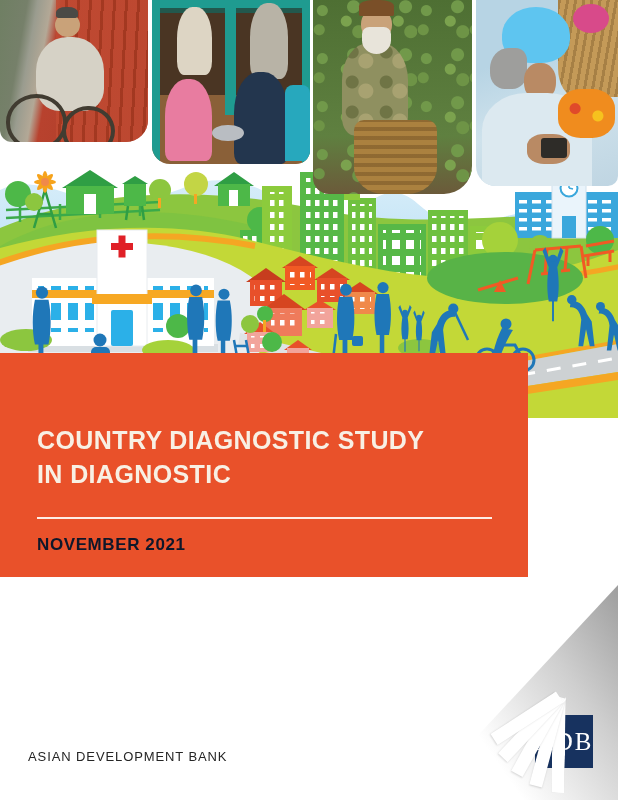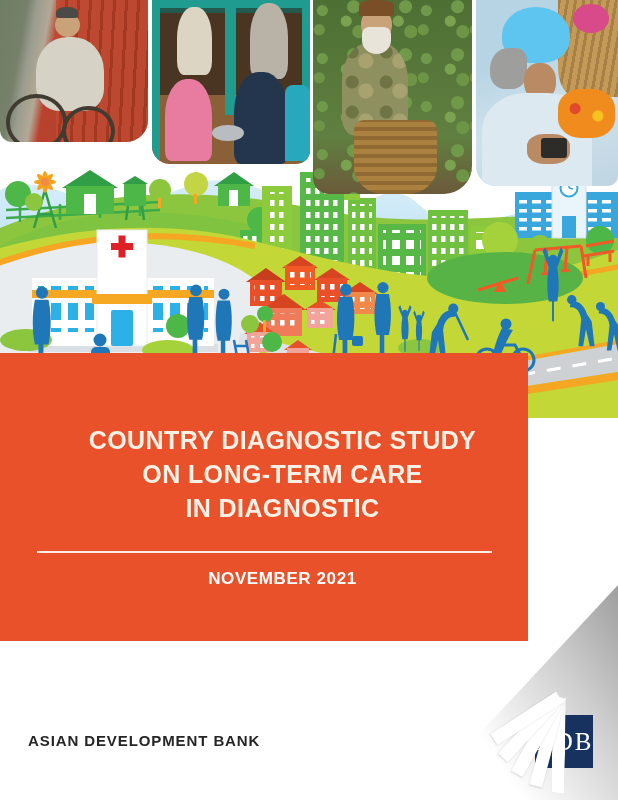--- a/index.html
+++ b/index.html
@@ -63,27 +63,27 @@
   .ph4 .hair{left:10%;top:26%;width:26%;height:22%;background:#9e9e9c;border-radius:50% 30% 40% 40%;}
   .ph4 .face{left:34%;top:34%;width:22%;height:20%;background:#b98a64;border-radius:46%;}
   .ph4 .shirt{left:4%;top:50%;width:78%;height:50%;background:#dce9f0;border-radius:40% 40% 0 0;}
   .ph4 .flowers{right:2%;top:48%;width:40%;height:26%;background:#f08c1e;border-radius:40%;
        background-image:radial-gradient(circle at 30% 40%,#e04a2a 0 5px,transparent 6px),radial-gradient(circle at 70% 55%,#f6c21e 0 5px,transparent 6px);}
   .ph4 .hands{left:36%;top:72%;width:30%;height:16%;background:#b98a64;border-radius:40%;}
   .ph4 .camera{left:46%;top:74%;width:18%;height:11%;background:#2e2c28;border-radius:3px;}
   
   .illu{position:absolute;left:0;top:128px;width:618px;height:290px;z-index:2;}
   
-  .titlebox{position:absolute;left:0;top:353px;width:528px;height:288px;background:var(--accent-orange);z-index:5;box-sizing:border-box;padding:70px 0 0 37px;text-align:center;}
+  .titlebox{position:absolute;left:0;top:353px;width:528px;height:224px;background:var(--accent-orange);z-index:5;box-sizing:border-box;padding:70px 0 0 37px;}
   .title{color:var(--title-cream);font-size:25px;font-weight:700;line-height:34px;letter-spacing:.4px;margin:0;}
   .title span{display:block;}
   .rule{width:455px;height:2px;background:rgba(255,252,246,.92);margin-top:26px;}
-  .date{color:#ffffff;font-size:17px;font-weight:700;letter-spacing:.6px;margin-top:16px;}
+  .date{color:#0f172a;font-size:17px;font-weight:700;letter-spacing:.6px;margin-top:16px;}
   
-  .publisher{position:absolute;left:28px;top:732px;font-size:15px;font-weight:700;letter-spacing:.9px;color:#252525;z-index:6;}
+  .publisher{position:absolute;left:28px;top:749px;font-size:13px;font-weight:400;letter-spacing:.9px;color:#252525;z-index:6;}
   .corner-shade{position:absolute;right:0;bottom:0;width:200px;height:215px;z-index:6;
        clip-path:polygon(100% 0,100% 100%,0 100%);
        background:linear-gradient(55deg,rgba(180,180,180,0) 30%,rgba(158,158,158,.5) 68%,rgba(130,130,130,.78) 100%);}
   .adb-logo{position:absolute;left:535px;top:715px;width:58px;height:53px;background:var(--logo-navy);z-index:7;
        display:flex;align-items:center;justify-content:center;}
   .adb-logo span{color:#fff;font-family:"Liberation Serif",serif;font-size:25px;letter-spacing:2px;font-weight:400;}
   .fan{position:absolute;left:553px;top:697px;width:0;height:0;z-index:8;}
   .fan i{position:absolute;left:0;top:0;width:13px;background:#fff;transform-origin:50% 0;box-shadow:0 1px 2px rgba(0,0,0,.15);}
   .fan .b1{height:96px;transform:rotate(1deg);clip-path:polygon(0 0,50% 13%,100% 0,100% 100%,0 100%);}
   .fan .b2{height:92px;transform:rotate(15deg);}
@@ -372,21 +372,20 @@
     <i class="face"></i>
       <i class="shirt"></i>
     <i class="flowers"></i>
       <i class="hands"></i>
     <i class="camera"></i>
   </div>
 
   <div class="titlebox">
     <h1 class="title">
       <span>COUNTRY DIAGNOSTIC STUDY</span>
-      <span>ON LONG-TERM CARE</span>
       <span>IN DIAGNOSTIC</span>
     </h1>
     <div class="rule"></div>
     <div class="date">NOVEMBER 2021</div>
   </div>
 
   <div class="publisher">ASIAN DEVELOPMENT BANK</div>
   <div class="corner-shade"></div>
   <div class="adb-logo">
     <span>ADB</span>

